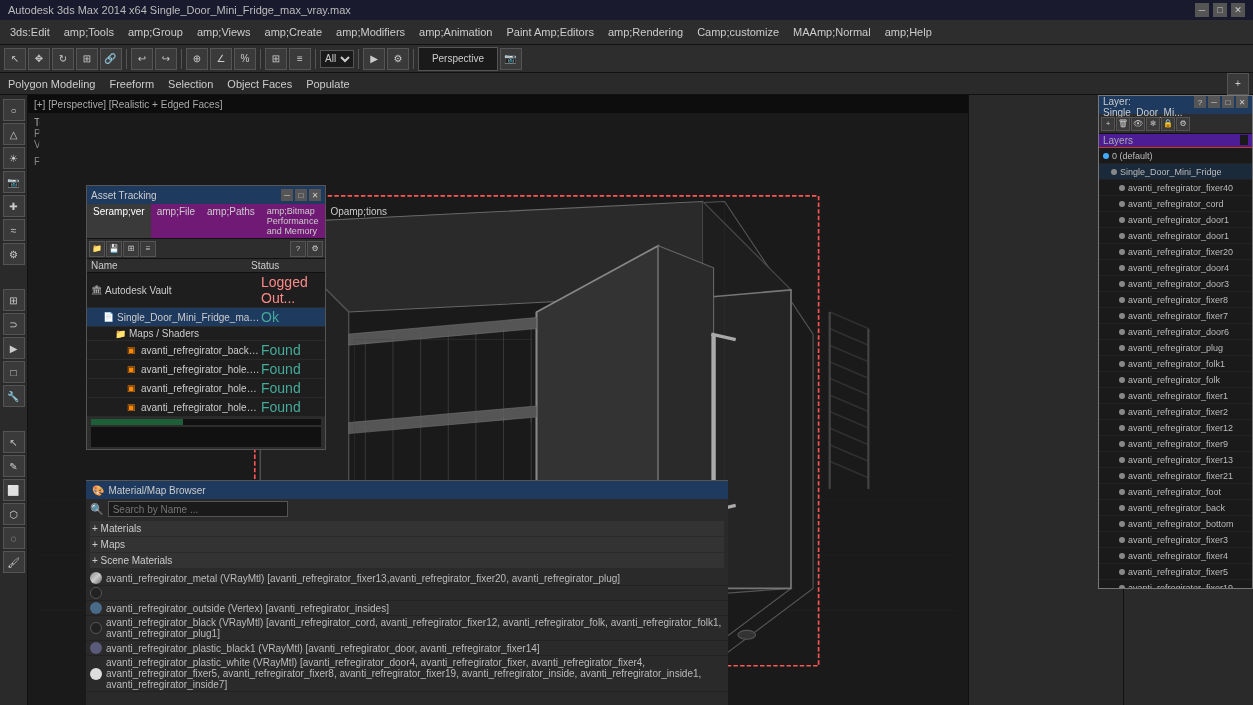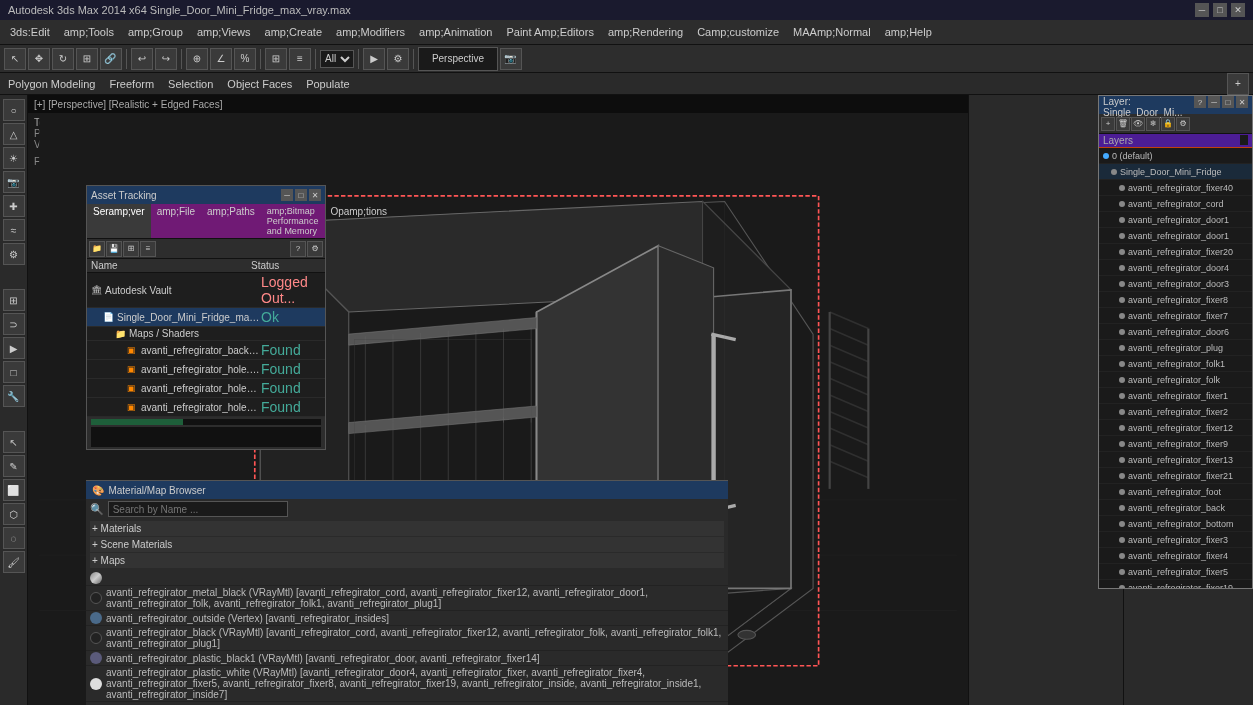--- a/index.html
+++ b/index.html
@@ -696,30 +696,30 @@
       <div class="mb-titlebar">
         <span style="color:#f80;">🎨</span>
         <span>Material/Map Browser</span>
       </div>
       <div class="mb-search">
         <span>🔍</span>
         <input type="text" class="" style="width: 180px; height: 16px; background: rgb(26, 26, 26); border: 1px solid rgb(85, 85, 85); color: rgb(204, 204, 204); font-size: 10px; padding: 0px 4px;" placeholder="Search by Name ...">
       </div>
       <div class="mb-sections">
         <div class="mb-section-header">+ Materials</div>
+        <div class="mb-section-header">+ Maps</div>
         <div class="mb-section-header">+ Scene Materials</div>
-        <div class="mb-section-header">+ Maps</div>
       </div>
       <div class="mb-material-list" style="overflow-y:auto; height:140px;">
         <div class="mb-material-row">
           <div class="mat-icon metal"></div>
+          <span>avanti_refregirator_metal (VRayMtl) [avanti_refregirator_fixer13,avanti_refregirator_fixer20, avanti_refregirator_plug]</span>
         </div>
         <div class="mb-material-row">
           <div class="mat-icon black"></div>
-          <span>avanti_refregirator_metal_black (VRayMtl) [avanti_refregirator_cord, avanti_refregirator_fixer12, avanti_refregirator_door1, avanti_refregirator_folk, avanti_refregirator_folk1, avanti_refregirator_plug1]</span>
         </div>
         <div class="mb-material-row">
           <div class="mat-icon outside"></div>
           <span>avanti_refregirator_outside (Vertex) [avanti_refregirator_insides]</span>
         </div>
         <div class="mb-material-row">
           <div class="mat-icon black"></div>
           <span>avanti_refregirator_black (VRayMtl) [avanti_refregirator_cord, avanti_refregirator_fixer12, avanti_refregirator_folk, avanti_refregirator_folk1, avanti_refregirator_plug1]</span>
         </div>
         <div class="mb-material-row">

